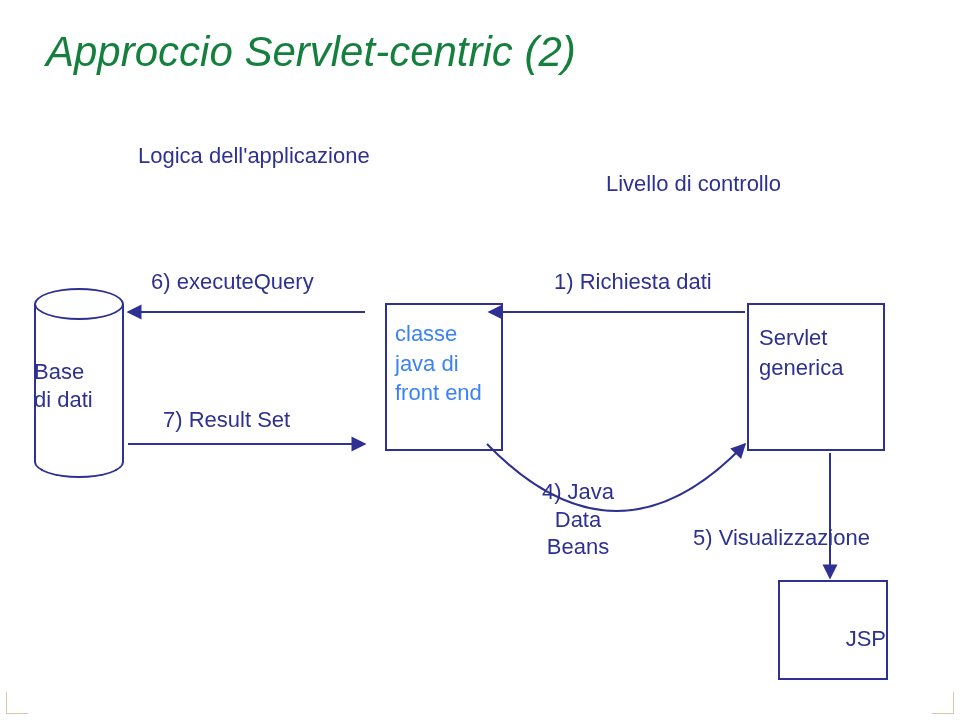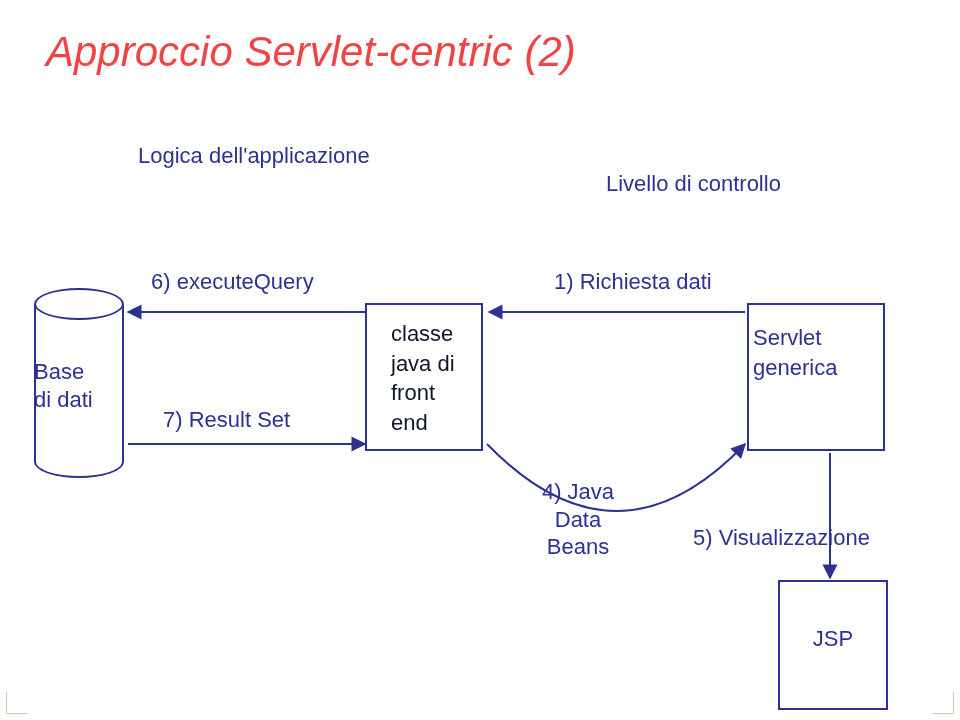--- a/index.html
+++ b/index.html
@@ -10,21 +10,21 @@
     font-family: Verdana, Geneva, sans-serif;
     position: relative;
     overflow: hidden;
   }
   .title {
     position: absolute;
     top: 28px;
     left: 46px;
     font-size: 42px;
     font-style: italic;
-    color: #ef4444;
+    color: #15803d;
   }
   .label {
     position: absolute;
     font-size: 22px;
     color: #2e3192;
     line-height: 1.25;
     text-align: right;
   }
   .label.center { text-align: center; }
   .box {
@@ -73,25 +73,25 @@
     color: #2e3192;
     line-height: 1.25;
   }
   svg.arrows {
     position: absolute;
     left: 0; top: 0;
     width: 960px; height: 720px;
     pointer-events: none;
   }
   
-  #box-classe { left: 365px; top: 303px; width: 118px; height: 148px; padding: 14px 24px; font-size: 22px; color: #0f172a; line-height:1.35;}
+  #box-classe { left: 385px; top: 303px; width: 118px; height: 148px; padding: 14px 8px; font-size: 22px; color: #3b82f6; line-height:1.35;}
   
-  #box-servlet { left: 747px; top: 303px; width: 138px; height: 148px; padding: 18px 4px; font-size: 22px; color: #2e3192; line-height:1.35;}
+  #box-servlet { left: 747px; top: 303px; width: 138px; height: 148px; padding: 18px 10px; font-size: 22px; color: #2e3192; line-height:1.35;}
   
-  #box-jsp { left: 778px; top: 580px; width: 110px; height: 130px; padding: 44px 0 0 0; text-align:center; font-size: 22px; color: #2e3192;}
+  #box-jsp { left: 778px; top: 580px; width: 110px; height: 100px; padding: 44px 0 0 0; text-align:right; font-size: 22px; color: #2e3192;}
   
   .corner {
     position: absolute;
     width: 22px; height: 22px;
     border-color: #d9c7a5;
     border-style: solid;
     border-width: 0;
   }
   .corner.bl { left: 6px; bottom: 6px; border-left-width:1px; border-bottom-width:1px;}
   .corner.br { right: 6px; bottom: 6px; border-right-width:1px; border-bottom-width:1px;}

